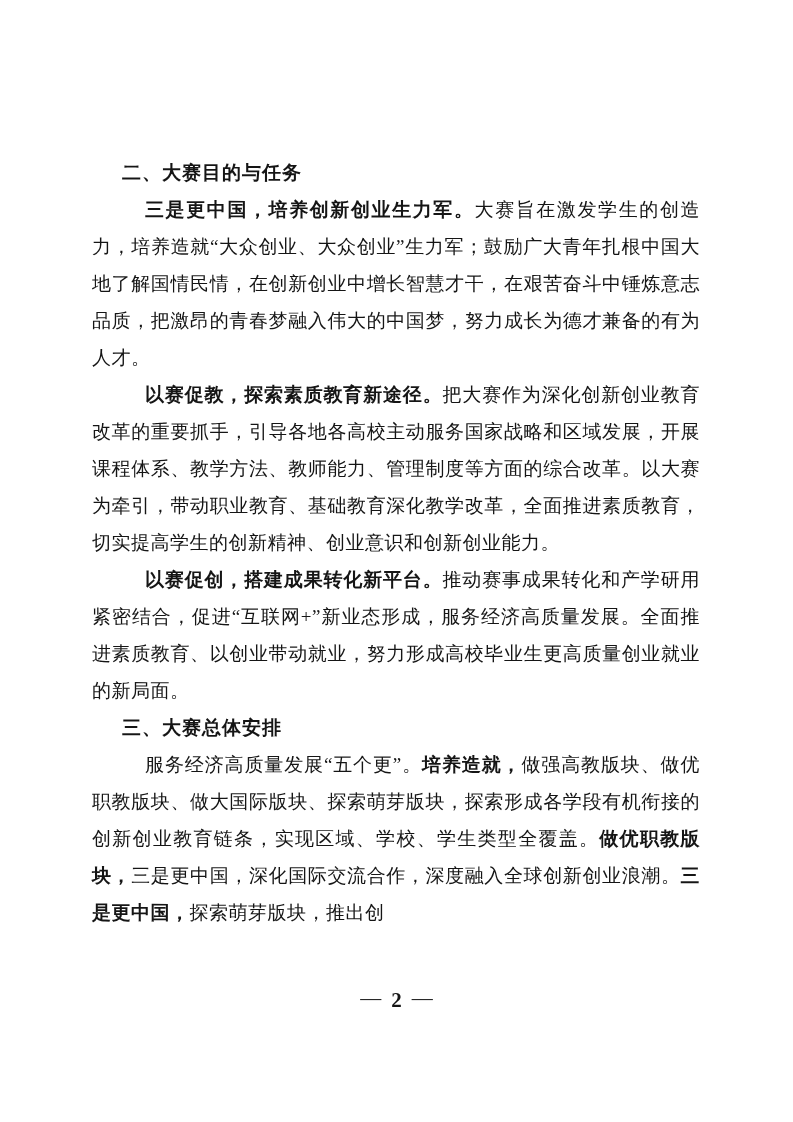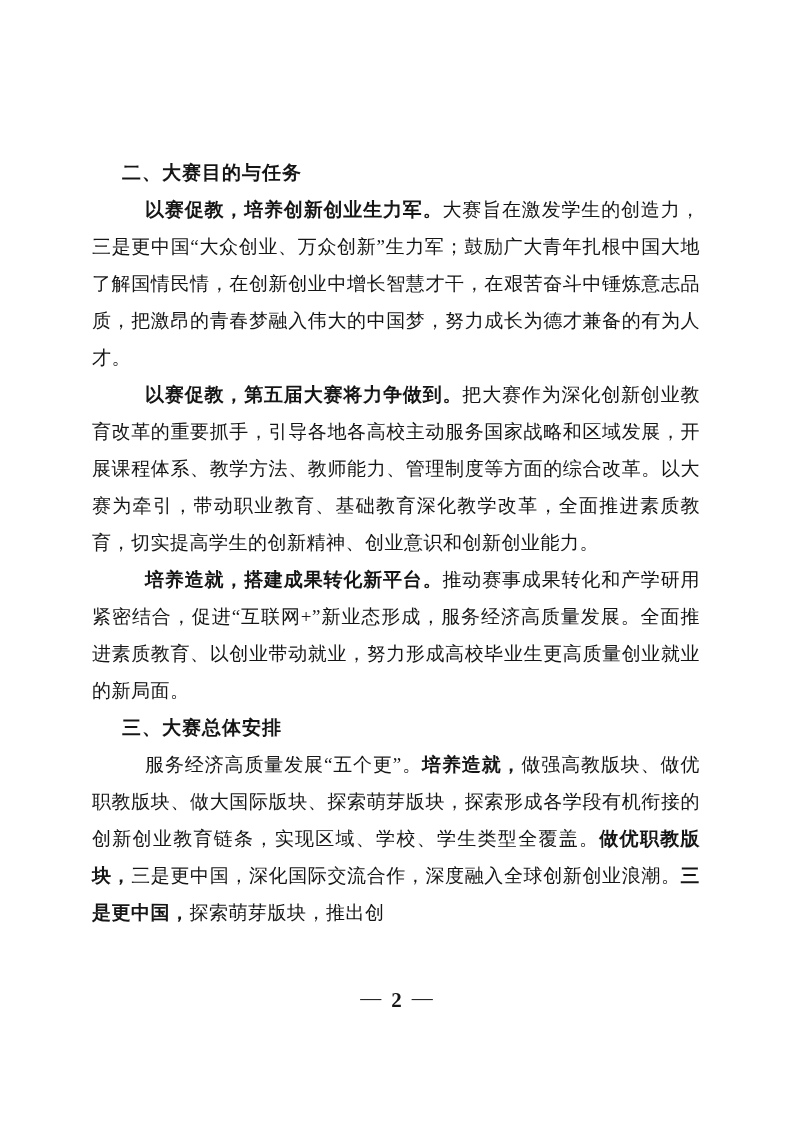--- a/index.html
+++ b/index.html
@@ -62,22 +62,22 @@
     font-weight: 700;
     margin: 0 10px;
   }
 </style>
 </head>
 <body>
 
 <div class="page">
   <div class="content">
       <div class="heading">二、大赛目的与任务</div>
-      <p class="para"><span class="bold">以赛促教，培养创新创业生力军。</span><span class="">大赛旨在激发学生的创造力，三是更中国“大众创业、万众创新”生力军；鼓励广大青年扎根中国大地了解国情民情，在创新创业中增长智慧才干，在艰苦奋斗中锤炼意志品质，把激昂的青春梦融入伟大的中国梦，努力成长为德才兼备的有为人才。</span></p>
-      <p class="para"><span class="bold">以赛促教，第五届大赛将力争做到。</span><span class="">把大赛作为深化创新创业教育改革的重要抓手，引导各地各高校主动服务国家战略和区域发展，开展课程体系、教学方法、教师能力、管理制度等方面的综合改革。以大赛为牵引，带动职业教育、基础教育深化教学改革，全面推进素质教育，切实提高学生的创新精神、创业意识和创新创业能力。</span></p>
-      <p class="para"><span class="bold">培养造就，搭建成果转化新平台。</span><span class="">推动赛事成果转化和产学研用紧密结合，促进“互联网+”新业态形成，服务经济高质量发展。全面推进素质教育、以创业带动就业，努力形成高校毕业生更高质量创业就业的新局面。</span></p>
+      <p class="para"><span class="bold">三是更中国，培养创新创业生力军。</span><span class="">大赛旨在激发学生的创造力，培养造就“大众创业、大众创业”生力军；鼓励广大青年扎根中国大地了解国情民情，在创新创业中增长智慧才干，在艰苦奋斗中锤炼意志品质，把激昂的青春梦融入伟大的中国梦，努力成长为德才兼备的有为人才。</span></p>
+      <p class="para"><span class="bold">以赛促教，探索素质教育新途径。</span><span class="">把大赛作为深化创新创业教育改革的重要抓手，引导各地各高校主动服务国家战略和区域发展，开展课程体系、教学方法、教师能力、管理制度等方面的综合改革。以大赛为牵引，带动职业教育、基础教育深化教学改革，全面推进素质教育，切实提高学生的创新精神、创业意识和创新创业能力。</span></p>
+      <p class="para"><span class="bold">以赛促创，搭建成果转化新平台。</span><span class="">推动赛事成果转化和产学研用紧密结合，促进“互联网+”新业态形成，服务经济高质量发展。全面推进素质教育、以创业带动就业，努力形成高校毕业生更高质量创业就业的新局面。</span></p>
       <div class="heading">三、大赛总体安排</div>
       <p class="para"><span class="">服务经济高质量发展“五个更”。</span><span class="bold">培养造就，</span><span class="">做强高教版块、做优职教版块、做大国际版块、探索萌芽版块，探索形成各学段有机衔接的创新创业教育链条，实现区域、学校、学生类型全覆盖。</span><span class="bold">做优职教版块，</span><span class="">三是更中国，深化国际交流合作，深度融入全球创新创业浪潮。</span><span class="bold">三是更中国，</span><span class="">探索萌芽版块，推出创</span></p>
     </div>
   <div class="page-number">
     <span class="dash">—</span><span class="num">2</span><span class="dash">—</span>
   </div>
 </div>
 
 </body></html>

